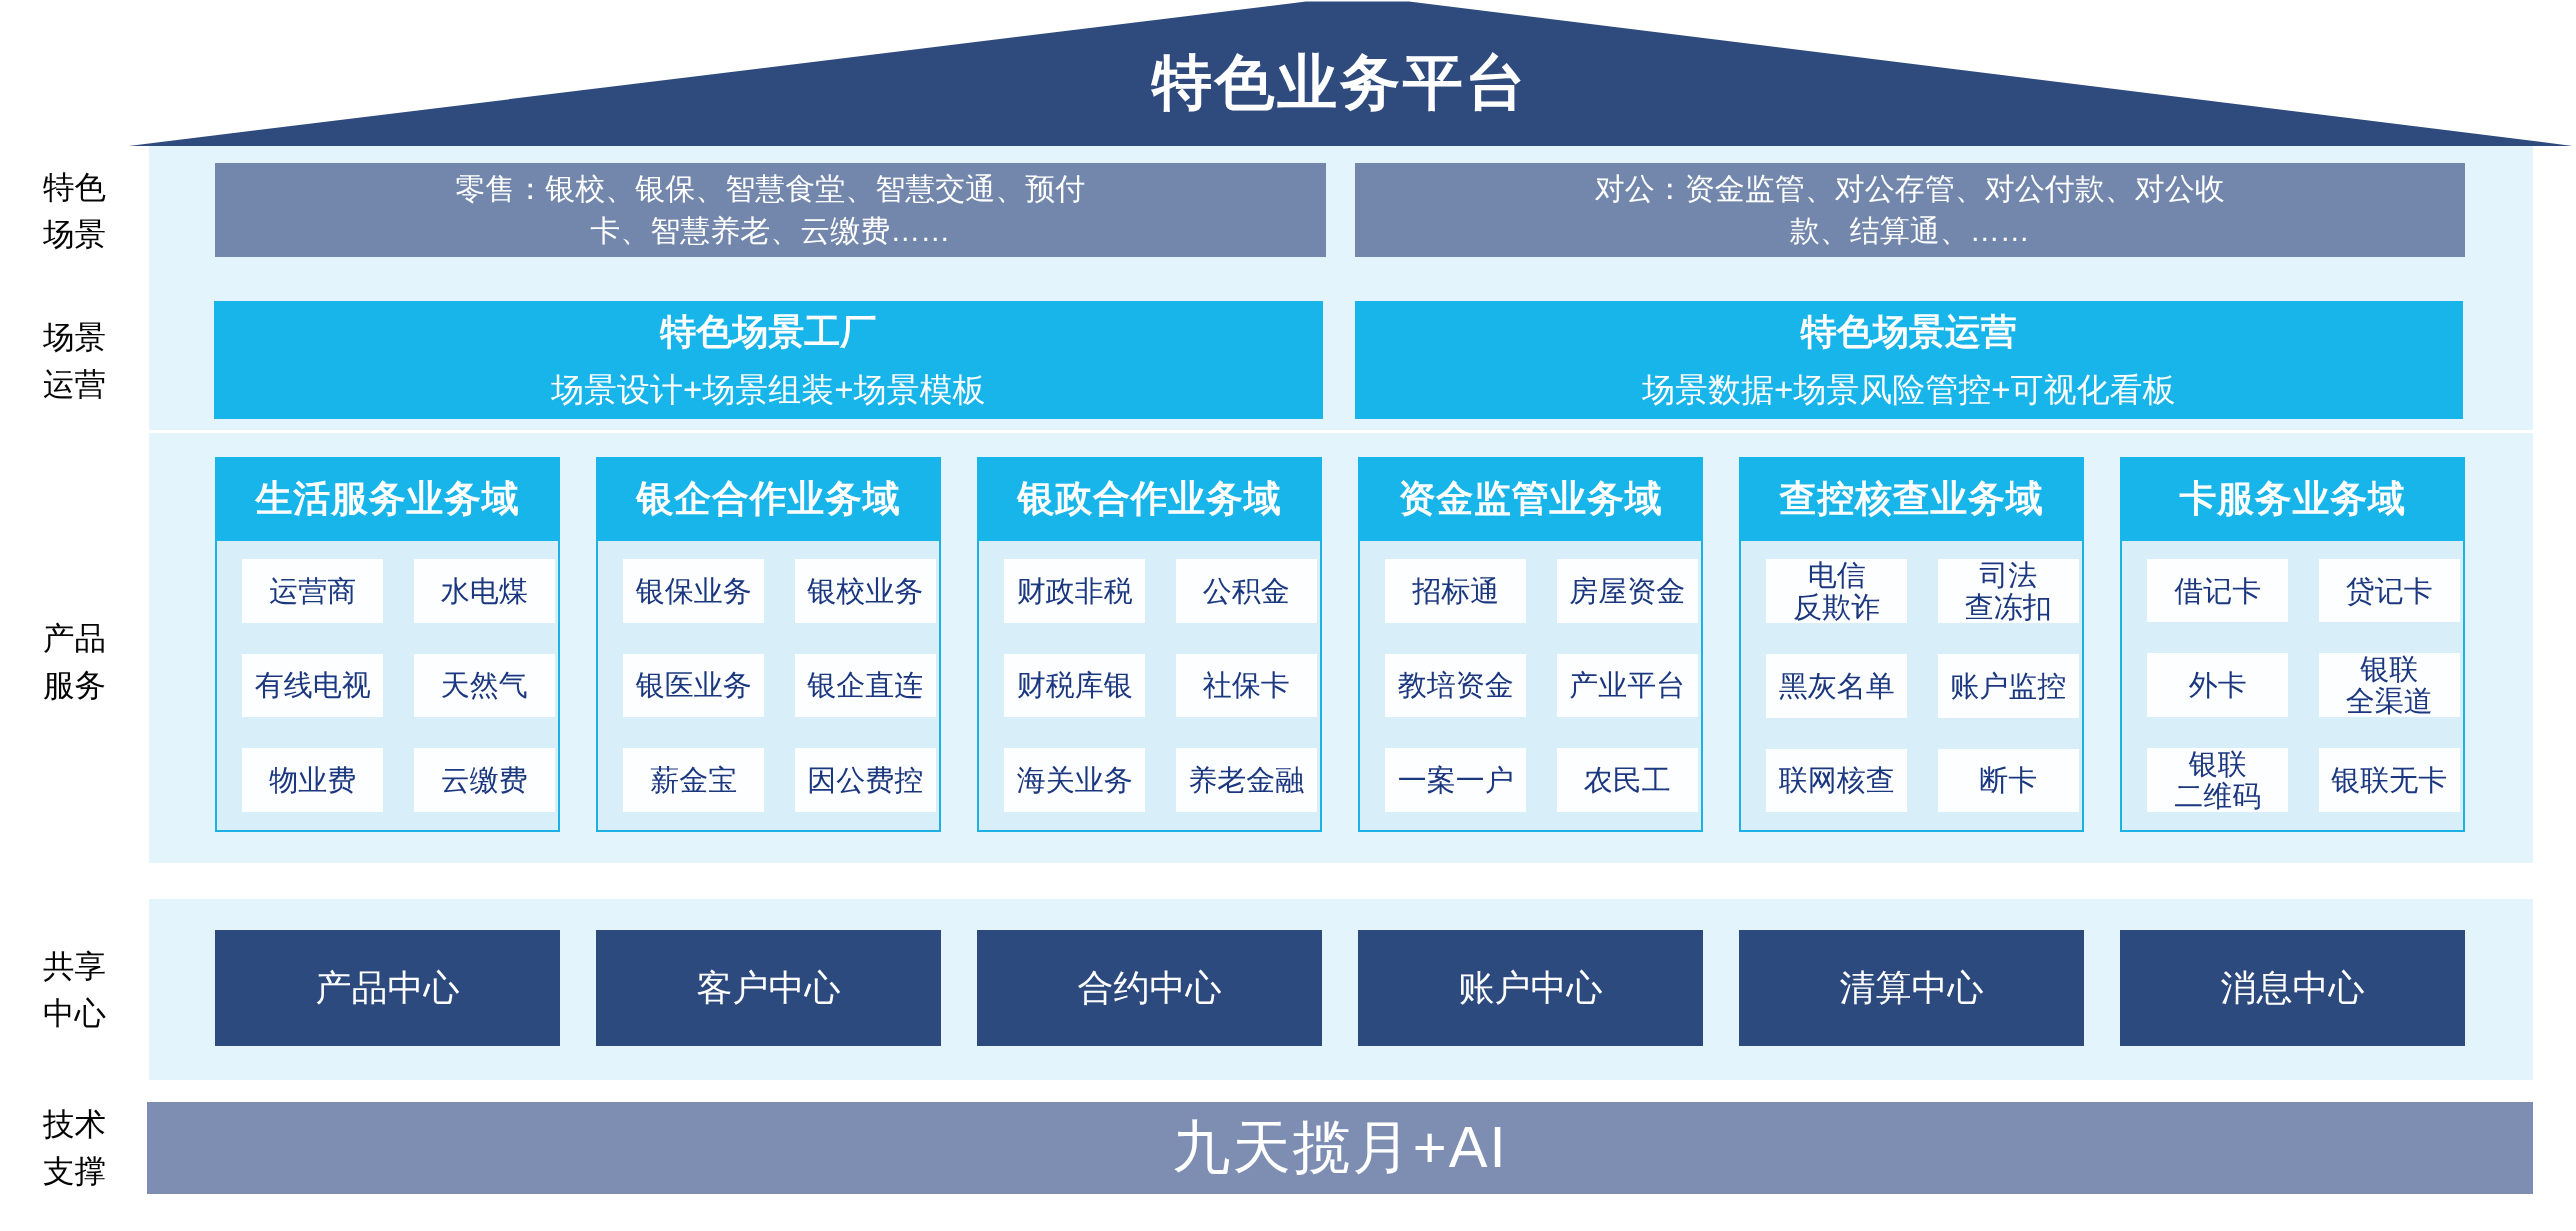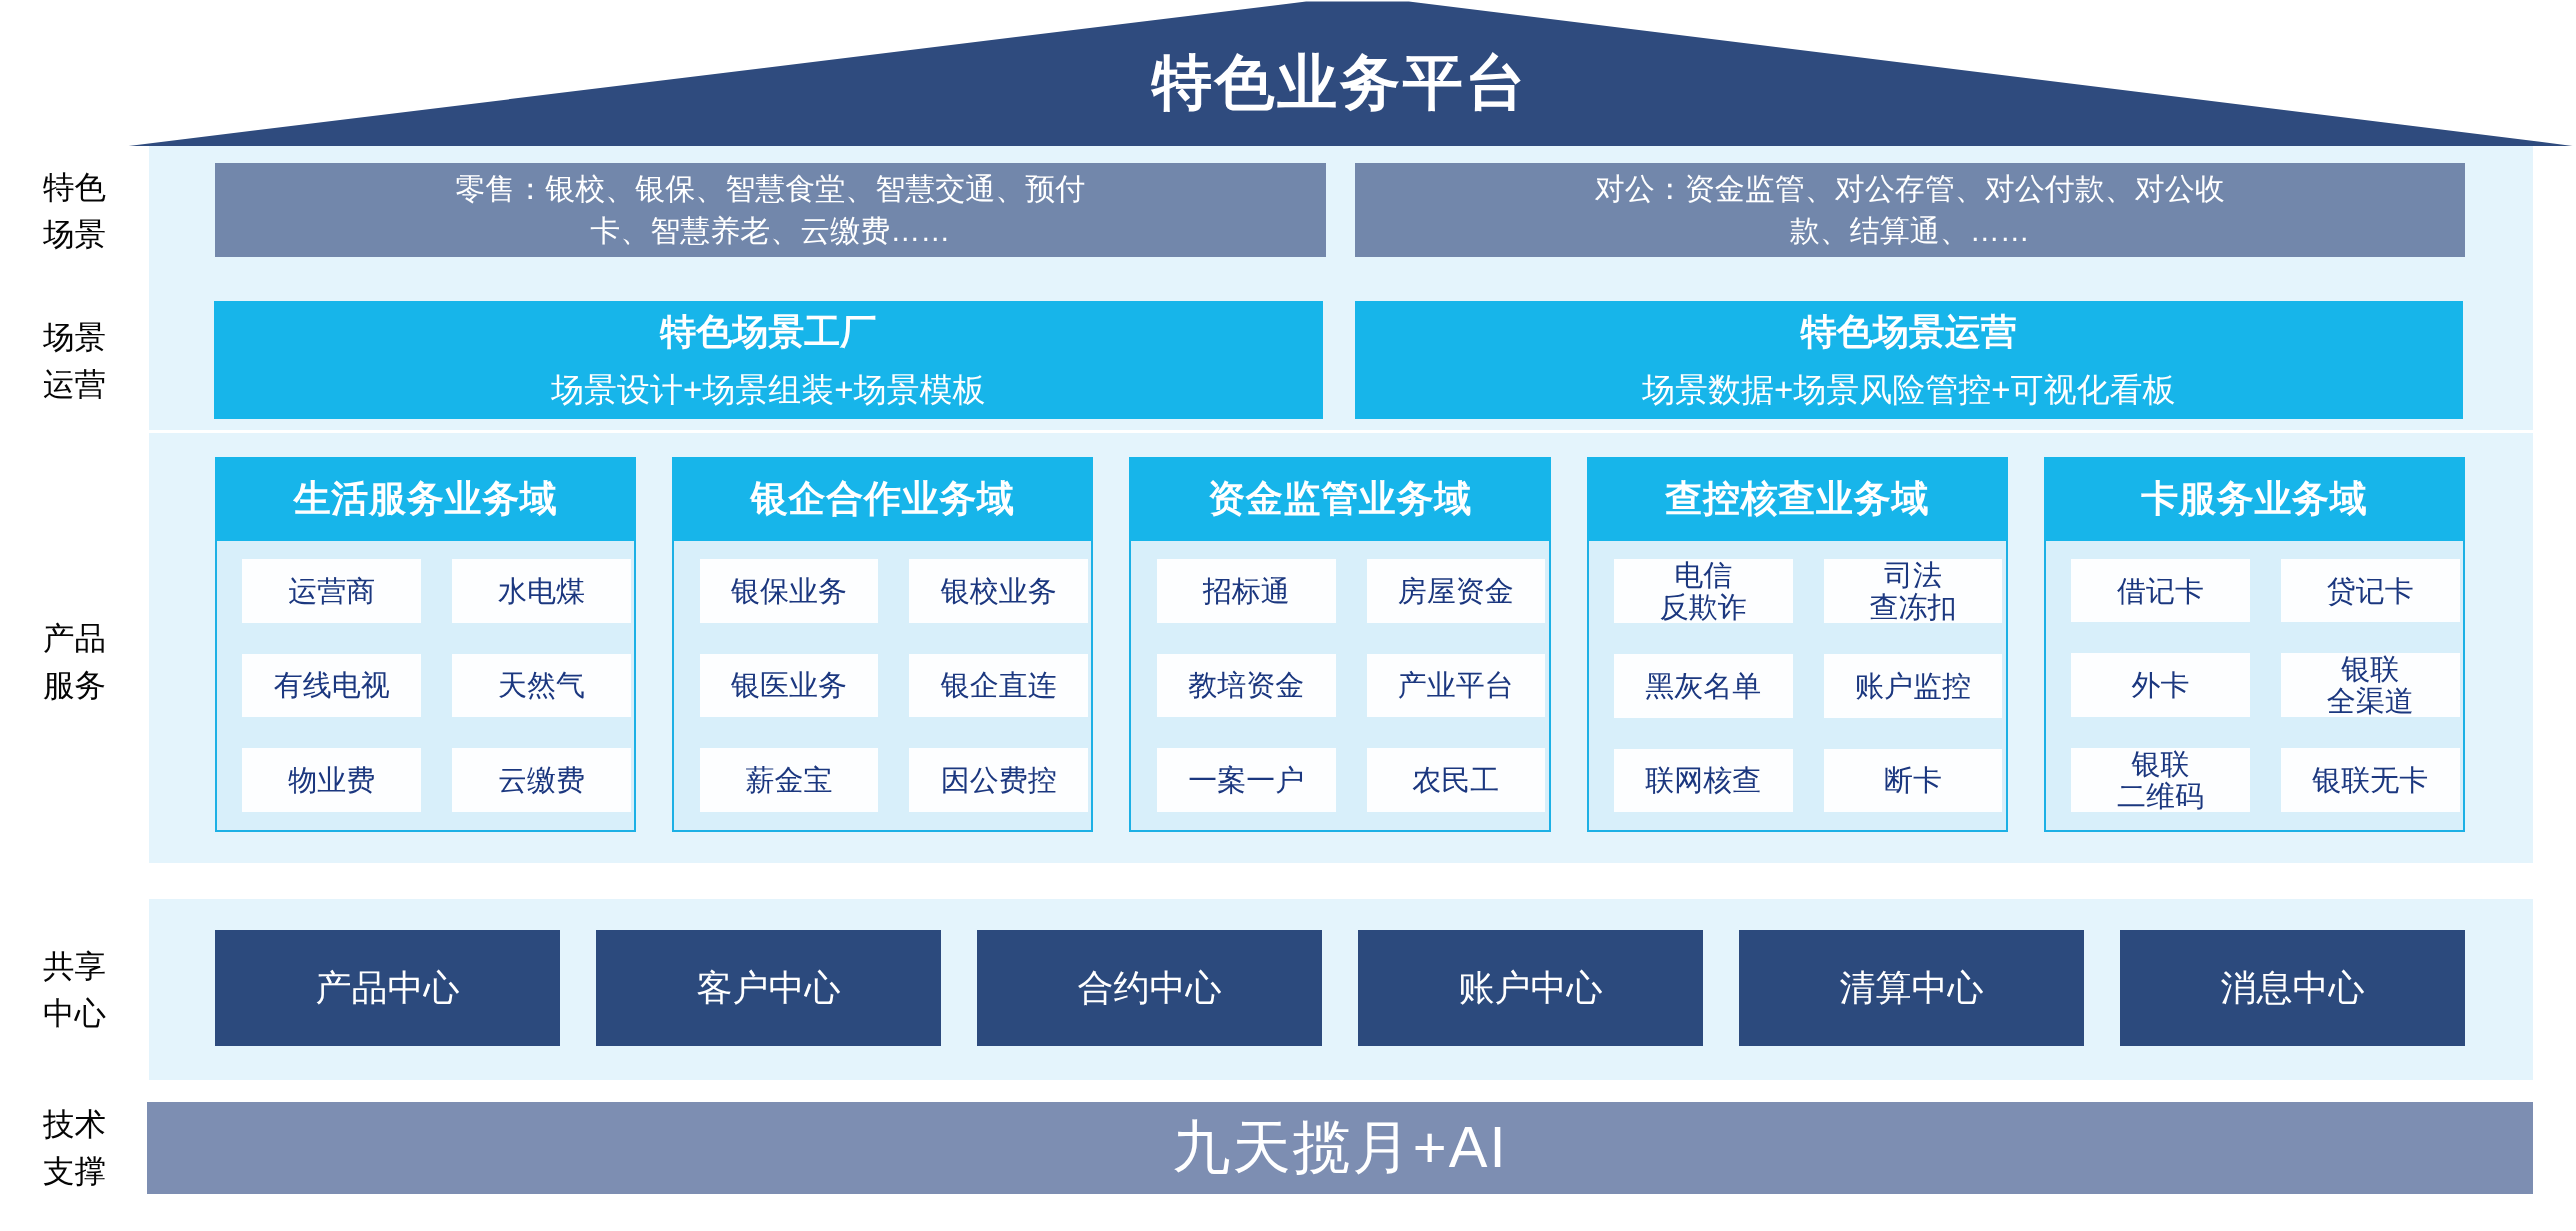--- a/index.html
+++ b/index.html
@@ -132,20 +132,31 @@
       <div class="domain-body">
         <div class="cell">银保业务</div>
         <div class="cell">银校业务</div>
         <div class="cell">银医业务</div>
         <div class="cell">银企直连</div>
         <div class="cell">薪金宝</div>
         <div class="cell">因公费控</div>
       </div>
     </div>
 
+    <div class="domain-col">
+      <div class="domain-header">银政合作业务域</div>
+      <div class="domain-body">
+        <div class="cell">财政非税</div>
+        <div class="cell">公积金</div>
+        <div class="cell">财税库银</div>
+        <div class="cell">社保卡</div>
+        <div class="cell">海关业务</div>
+        <div class="cell">养老金融</div>
+      </div>
+    </div>
 
     <div class="domain-col">
       <div class="domain-header">资金监管业务域</div>
       <div class="domain-body">
         <div class="cell">招标通</div>
         <div class="cell">房屋资金</div>
         <div class="cell">教培资金</div>
         <div class="cell">产业平台</div>
         <div class="cell">一案一户</div>
         <div class="cell">农民工</div>

